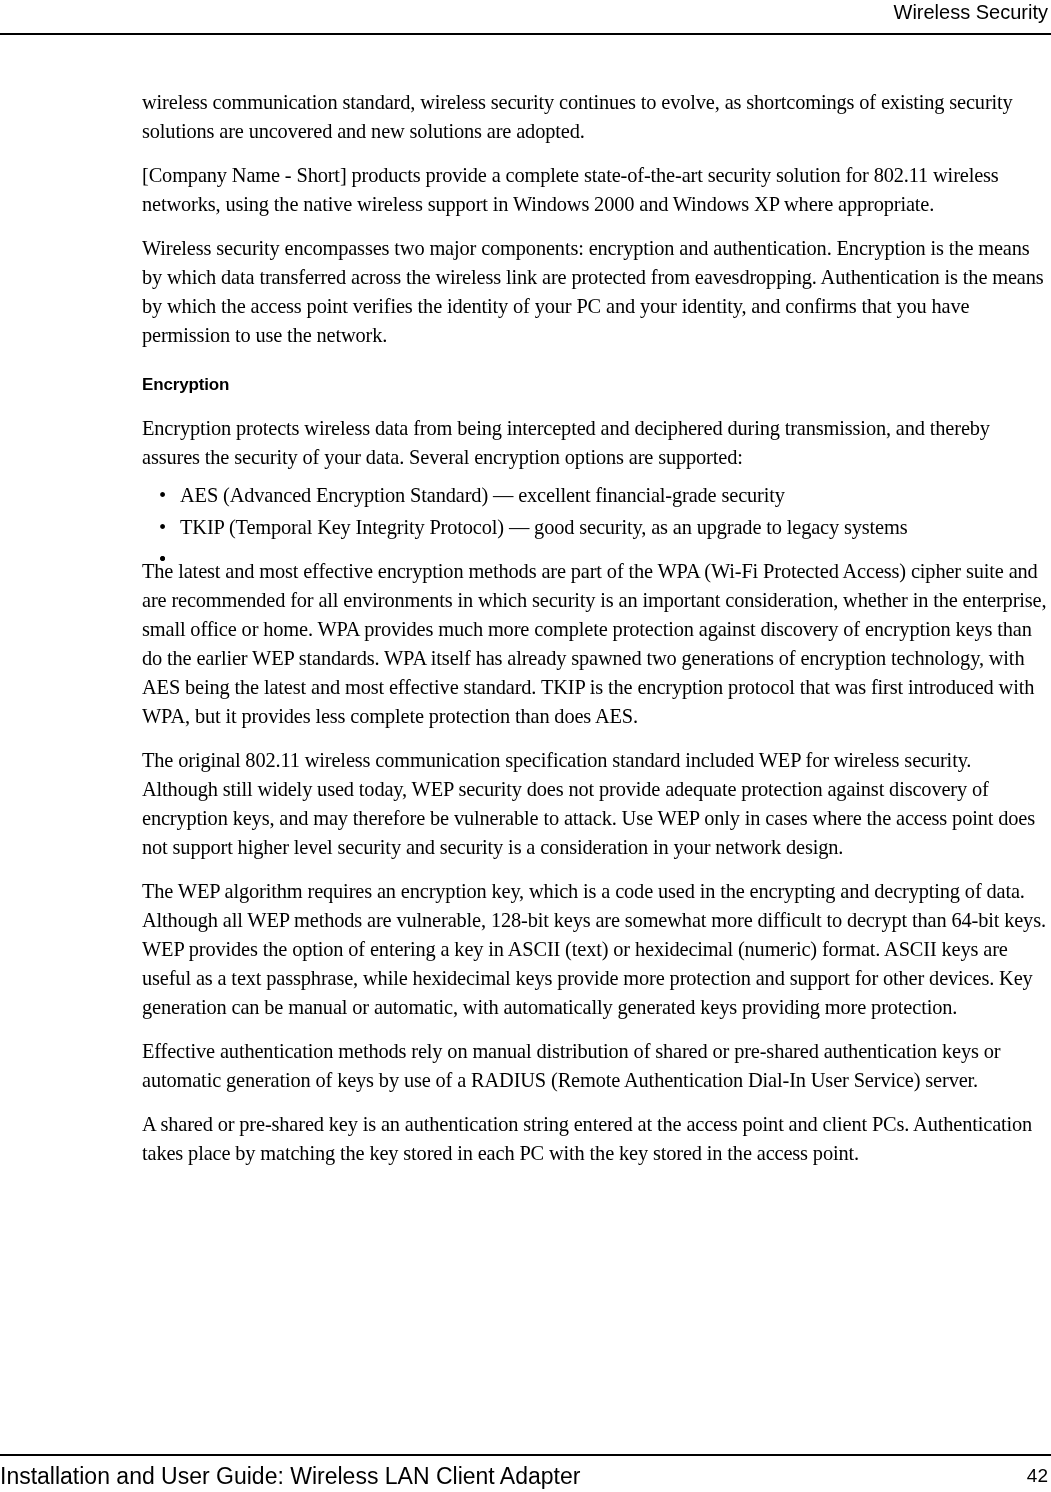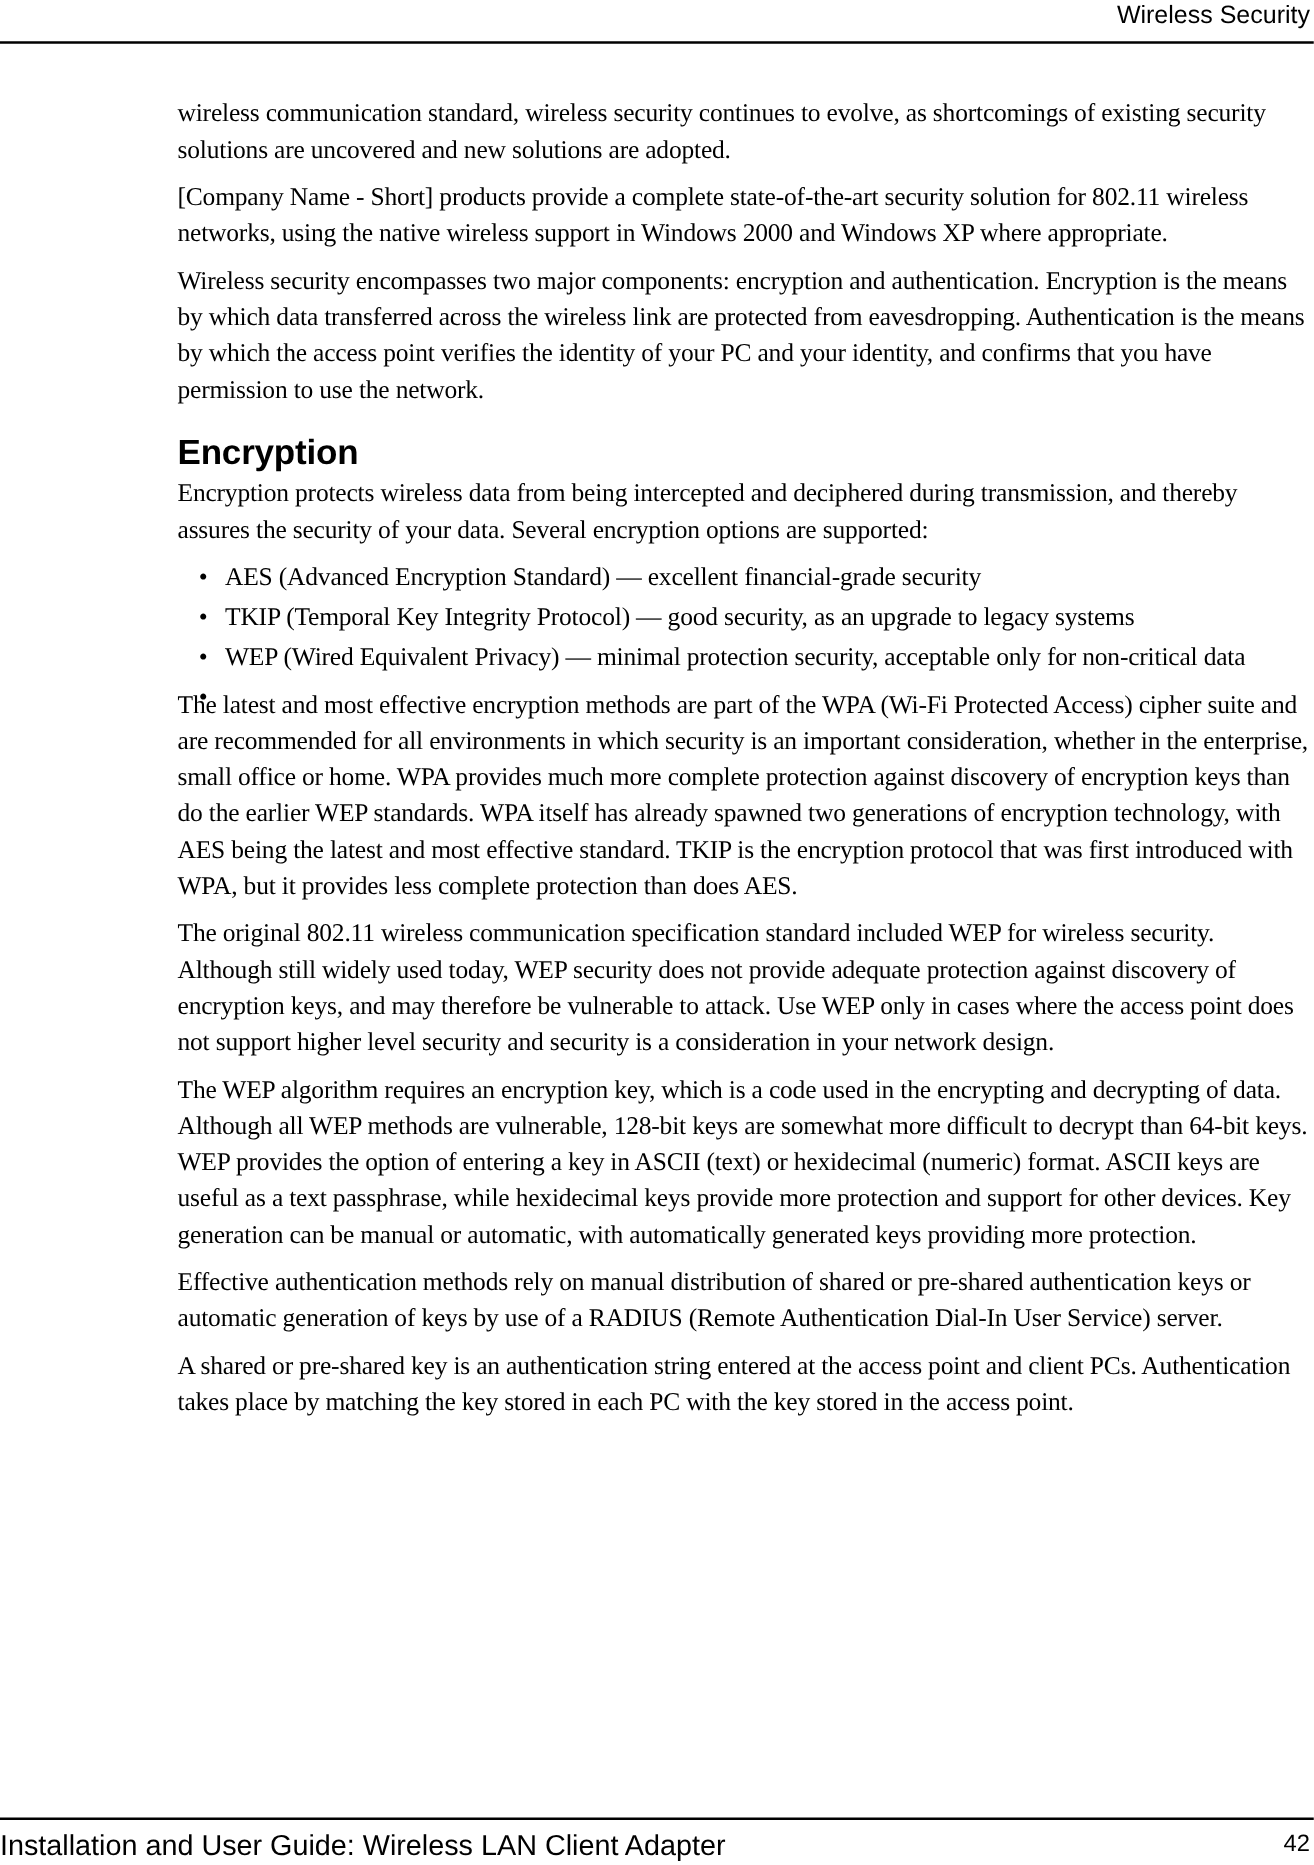--- a/index.html
+++ b/index.html
@@ -34,26 +34,26 @@
       position: absolute;
       left: 142px;
       top: 73px;
       width: 907px;
       font-family: "Liberation Serif", serif;
       font-size: 20.4px;
       line-height: 29px;
       letter-spacing: -0.15px;
     }
     .content p {
-      margin: 4px 0 9px 0;
+      margin: 15px 0 9px 0;
     }
     .content h2 {
       font-family: "Liberation Sans", sans-serif;
       font-weight: bold;
-      font-size: 28px;
+      font-size: 17px;
       line-height: 28px;
       margin: 21px 0 5px 0;
     }
     .content ul {
       list-style: none;
       margin: 0 0 9px 0;
       padding: 0;
     }
     .content li {
       position: relative;
@@ -108,21 +108,20 @@
       <li>
         <span class="bullet">•</span>
         <span>AES (Advanced Encryption Standard) — excellent financial-grade security</span>
       </li>
       <li>
         <span class="bullet">•</span>
         <span>TKIP (Temporal Key Integrity Protocol) — good security, as an upgrade to legacy systems</span>
       </li>
       <li>
         <span class="bullet">•</span>
-        <span>WEP (Wired Equivalent Privacy) — minimal protection security, acceptable only for non-critical data</span>
       </li>
       <li>
         <span class="bullet">•</span>
       </li>
     </ul>
     <p>The latest and most effective encryption methods are part of the WPA (Wi-Fi Protected Access) cipher suite and are recommended for all environments in which security is an important consideration, whether in the enterprise, small office or home. WPA provides much more complete protection against discovery of encryption keys than do the earlier WEP standards. WPA itself has already spawned two generations of encryption technology, with AES being the latest and most effective standard. TKIP is the encryption protocol that was first introduced with WPA, but it provides less complete protection than does AES.</p>
     <p>The original 802.11 wireless communication specification standard included WEP for wireless security. Although still widely used today, WEP security does not provide adequate protection against discovery of encryption keys, and may therefore be vulnerable to attack. Use WEP only in cases where the access point does not support higher level security and security is a consideration in your network design.</p>
     <p>The WEP algorithm requires an encryption key, which is a code used in the encrypting and decrypting of data. Although all WEP methods are vulnerable, 128-bit keys are somewhat more difficult to decrypt than 64-bit keys. WEP provides the option of entering a key in ASCII (text) or hexidecimal (numeric) format. ASCII keys are useful as a text passphrase, while hexidecimal keys provide more protection and support for other devices. Key generation can be manual or automatic, with automatically generated keys providing more protection.</p>
   </section>
 

